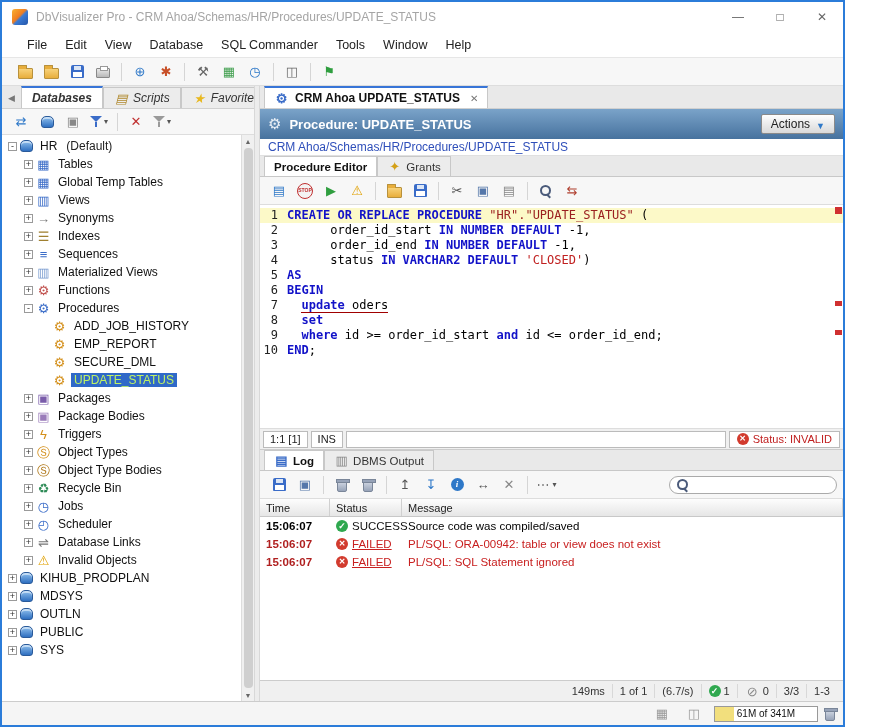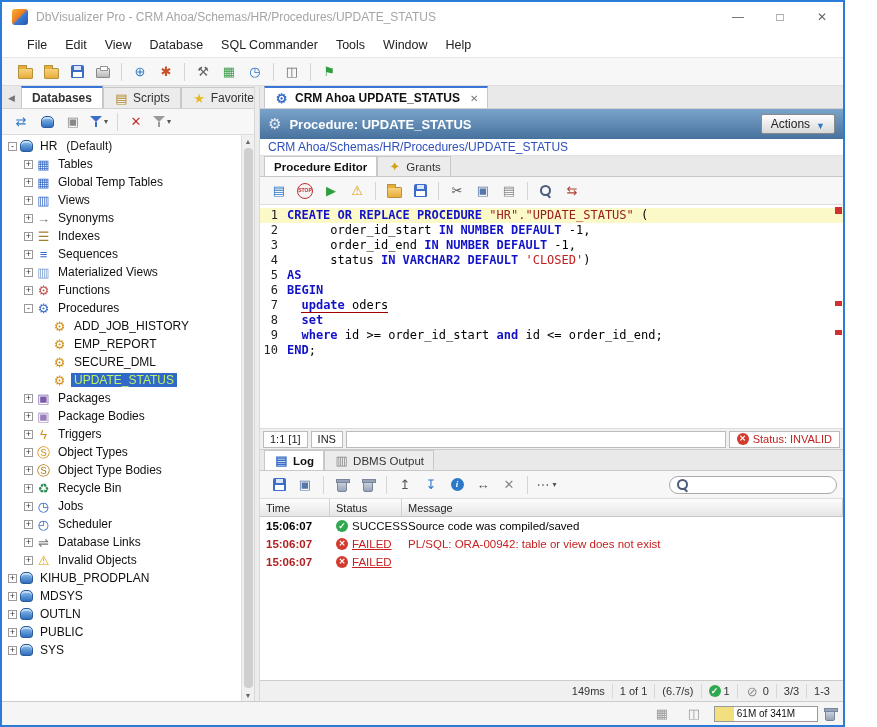--- a/index.html
+++ b/index.html
@@ -14,21 +14,21 @@
 .menuitem{font-size:12.5px;color:#222;padding:4px 9px;}
 .toolbar{display:flex;align-items:center;background:#f7f7f7;}
 .main-tb{height:28px;flex:0 0 28px;padding-left:10px;border-bottom:1px solid #ddd;}
 .tbtn{display:inline-flex;align-items:center;justify-content:center;min-width:24px;height:24px;margin:0 1px;border-radius:2px;}
 .tsep{width:1px;height:18px;background:#d5d5d5;margin:0 5px;}
 .caret-sm{font-size:8px;color:#555;margin-left:2px;}
 .content{flex:1;display:flex;min-height:0;}
 .left{width:252px;flex:0 0 252px;display:flex;flex-direction:column;background:#fff;min-height:0;}
 .ltabs{height:23px;flex:0 0 23px;background:#e9e9e9;display:flex;align-items:flex-end;border-bottom:1px solid #d0d0d0;padding-left:2px;}
 .collapse-btn{font-size:9px;color:#777;padding:0 6px 5px 4px;}
-.ltab{display:flex;align-items:center;gap:4px;font-size:12px;padding:0 10px;border:1px solid #c8c8c8;border-bottom:none;background:#ececec;color:#333;height:21px;}
+.ltab{display:flex;align-items:center;gap:4px;font-size:12px;padding:0 10px;border:1px solid #c8c8c8;border-bottom:none;background:#ececec;color:#333;height:21px;font-style:italic;}
 .ltab.sel{background:#fff;font-weight:bold;border-top:2px solid #3875d7;height:22px;}
 .left-tb{height:26px;flex:0 0 26px;padding-left:6px;border-bottom:1px solid #ddd;}
 .treewrap{flex:1;display:flex;min-height:0;}
 .tree{flex:1;overflow:hidden;padding-top:2px;background:#fff;}
 .trow{display:flex;align-items:center;height:18px;font-size:12px;color:#111;white-space:nowrap;}
 .trow .tlabel{margin-left:4px;padding:0 3px;}
 .trow.sel .tlabel{background:#3069c8;color:#bef264;}
 .tnote{margin-left:6px;color:#222;}
 .expander{width:9px;height:9px;border:1px solid #9a9a9a;background:#fff;color:#333;font-size:9px;line-height:7px;text-align:center;margin-right:3px;flex:0 0 9px;}
 .expander.none{visibility:hidden;}
@@ -556,20 +556,21 @@
                 <span class="failed">FAILED</span>
               </span>
               <span class="ltcol col-msg msg-error">PL/SQL: ORA-00942: table or view does not exist</span>
             </div>
             <div class="ltrow error">
               <span class="ltcol col-time">15:06:07</span>
               <span class="ltcol col-status statuscell">
                 <span class="ic ic-xcircle sm">✕</span>
                 <span class="failed">FAILED</span>
               </span>
+              <span class="ltcol col-msg msg-error">PL/SQL: SQL Statement ignored</span>
             </div>
           </div>
       </div>
 
       <div class="logstats">
           <span class="stat">
             <span>149ms</span>
           </span>
           <span class="stat">
             <span>1 of 1</span>

